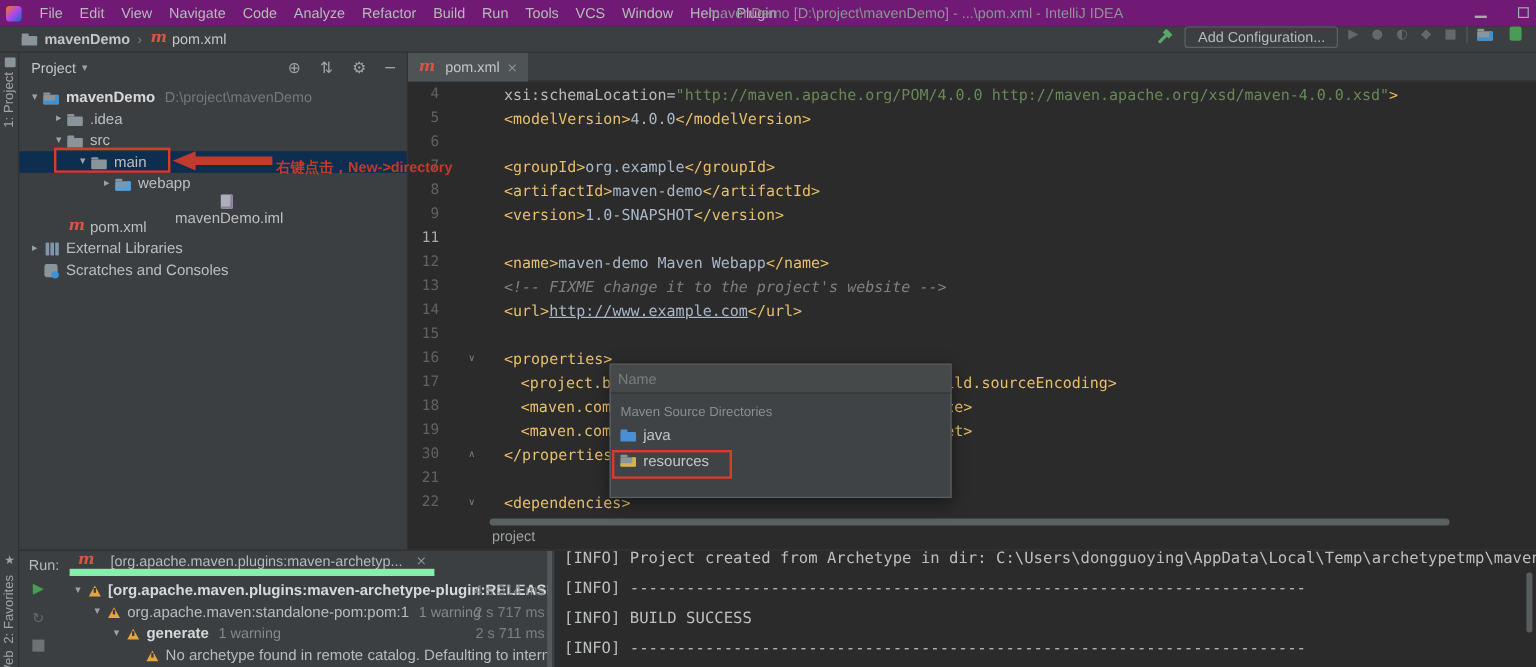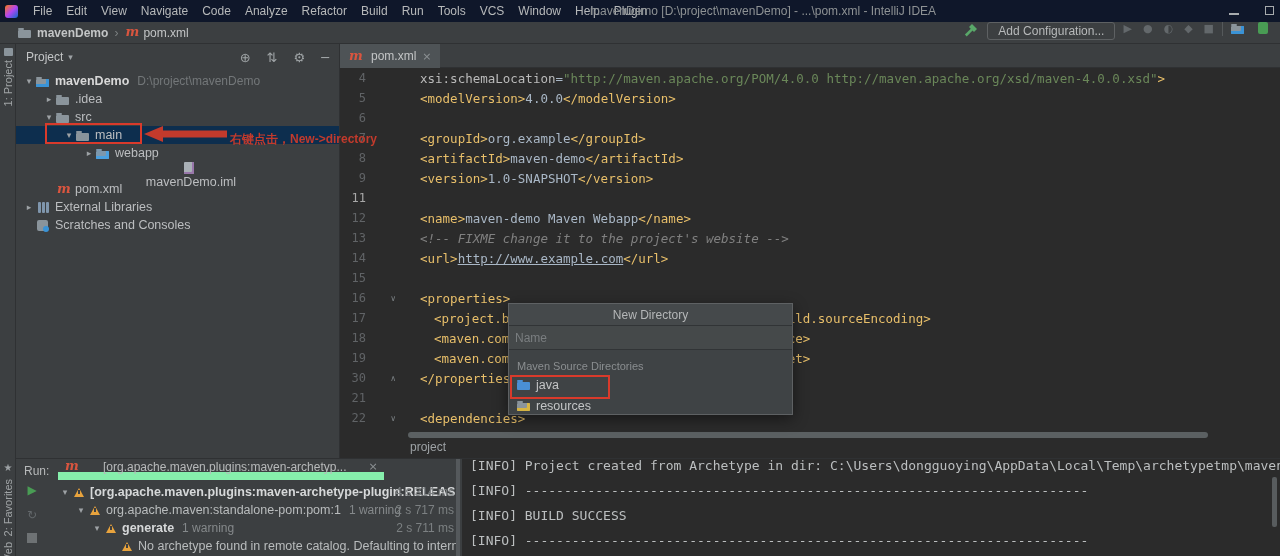--- a/index.html
+++ b/index.html
@@ -1,21 +1,21 @@
 <!DOCTYPE html>
 <html><head>
 <meta charset="utf-8">
 <style>
   * { margin:0; padding:0; box-sizing:border-box; }
   html,body { background:#1e1e1e; }
   body { font-family:"Liberation Sans","DejaVu Sans",sans-serif; }
   #win { position:relative; width:1280px; height:556px; background:#2b2b2b; overflow:hidden; font-size:12px; color:#bbbbbb; }
 
   
-  .titlebar { position:absolute; left:0; top:0; width:1280px; height:22px; background:#0f172a; display:flex; align-items:center; }
+  .titlebar { position:absolute; left:0; top:0; width:1280px; height:22px; background:#701a75; display:flex; align-items:center; }
   .logo { width:13px; height:13px; border-radius:3px; margin:0 8px 0 5px; background:linear-gradient(135deg,#f97a12,#b345f1 50%,#0b6bcb); flex:none; }
   .menu-item { color:#b7b9ba; padding:0 7px; cursor:default; }
   .win-title { position:absolute; left:590px; top:4px; color:#8e9294; }
   .win-controls { position:absolute; right:6px; top:0; height:22px; display:flex; align-items:center; gap:26px; }
   .minimize-glyph { display:inline-block; width:10px; height:2px; background:#a7abad; }
   .maximize-glyph { display:inline-block; width:9px; height:9px; border:1.5px solid #a7abad; }
 
   
   .navbar { position:absolute; left:0; top:22px; width:1280px; height:22px; background:#3c3f41; border-bottom:1px solid #2f3133; display:flex; align-items:center; }
   .crumb { color:#c3c5c6; font-weight:bold; }
@@ -91,21 +91,21 @@
   .dlg-title { height:22px; background:#45494b; border-bottom:1px solid #313436; color:#b5b7b8; text-align:center; line-height:22px; }
   .dlg-input-wrap { height:24px; background:#45494a; border-bottom:1px solid #313436; display:flex; align-items:center; }
   .dlg-input { width:100%; height:100%; background:transparent; border:none; outline:none; color:#c3c5c6; padding:0 6px; font-size:12px; font-family:inherit; }
   .dlg-input::placeholder { color:#7a7e80; }
   .dlg-section { margin:10px 0 2px 8px; color:#8a8e90; font-size:11px; }
   .dlg-item { height:21px; display:flex; align-items:center; padding-left:8px; color:#c3c5c6; font-size:12.5px; }
 
   
   .run-panel { position:absolute; left:16px; top:458px; width:1264px; height:98px; background:#3c3f41; border-top:1px solid #2f3133; overflow:hidden; }
   .run-label { position:absolute; left:8px; top:5px; color:#b7b9ba; }
-  .run-tab { position:absolute; left:42px; top:2px; height:19px; display:flex; align-items:center; gap:20px; color:#b7b9ba; border-bottom:8px solid #86efac; padding:0 6px; }
+  .run-tab { position:absolute; left:42px; top:2px; height:19px; display:flex; align-items:center; gap:9px; color:#b7b9ba; border-bottom:6px solid #86efac; padding:0 6px; }
   .run-gear { position:absolute; right:14px; top:4px; color:#9da2a5; font-size:13px; font-family:"DejaVu Sans",sans-serif; }
   .run-toolbar { position:absolute; left:0; top:24px; width:32px; display:flex; flex-direction:column; align-items:center; gap:11px; }
   .play-ic { color:#499c54; font-size:12px; font-family:"DejaVu Sans",sans-serif; }
   .dimtool { color:#63686b; font-size:12px; font-family:"DejaVu Sans",sans-serif; }
   .stop-ic { display:inline-block; width:10px; height:10px; background:#6e7274; }
   .run-tree { position:absolute; left:32px; top:24px; width:412px; }
   .rt-row { position:relative; height:18px; display:flex; align-items:center; white-space:nowrap; overflow:hidden; }
   .rt-text { color:#b9bcbd; font-size:12.5px; }
   .rt-text.bold { font-weight:bold; color:#d6d8d9; }
   .rt-meta { color:#85898b; margin-left:8px; }
@@ -277,21 +277,20 @@
         <div class="code-line"><span class="ln">19</span><span class="foldcol"></span><span class="codetext" style="padding-left: 28px;"><span class="sg-t">&lt;maven.compiler.target&gt;</span><span class="sg-p">1.7</span><span class="sg-t">&lt;/maven.compiler.target&gt;</span></span></div>
         <div class="code-line"><span class="ln">30</span><span class="foldcol">∧</span><span class="codetext" style="padding-left: 14px;"><span class="sg-t">&lt;/properties&gt;</span></span></div>
         <div class="code-line"><span class="ln">21</span><span class="foldcol"></span><span class="codetext" style="padding-left: 14px;"></span></div>
         <div class="code-line"><span class="ln">22</span><span class="foldcol">∨</span><span class="codetext" style="padding-left: 14px;"><span class="sg-t">&lt;dependencies&gt;</span></span></div>
       </div>
     <div class="hscrollbar"></div>
     <div class="ed-breadcrumb">project</div>
   </div>
 
   <div class="dialog">
-    <div class="dlg-title">New Directory</div>
     <div class="dlg-input-wrap">
       <input class="dlg-input" type="text" placeholder="Name" style="">
     </div>
     <div class="dlg-section">Maven Source Directories</div>
     <div>
         <div class="dlg-item">
           <span class="ticon java-folder"></span>
           <span>java</span>
         </div>
         <div class="dlg-item">

